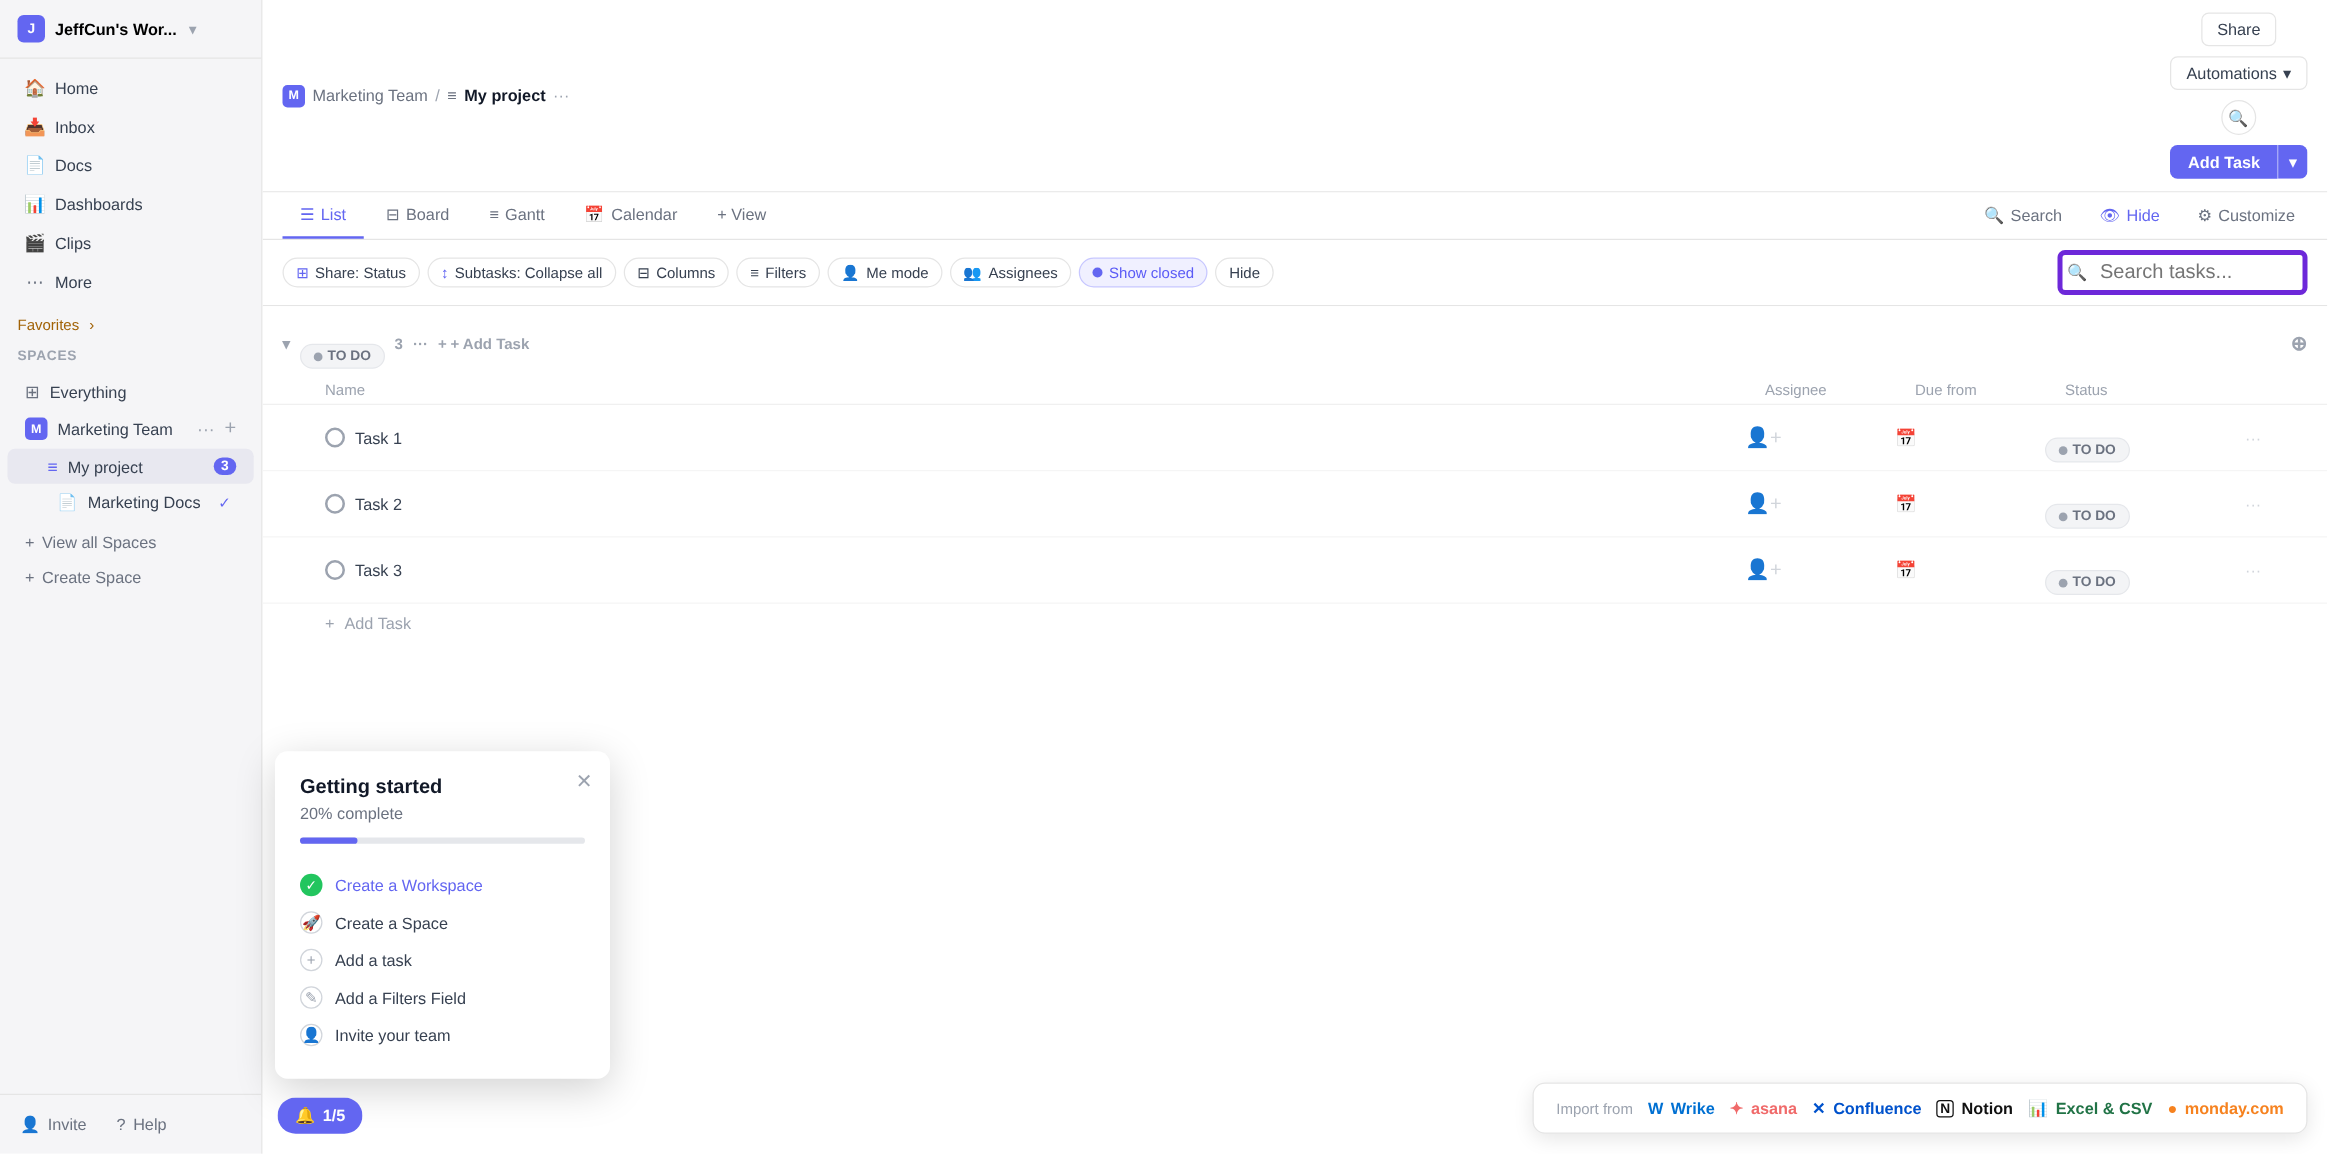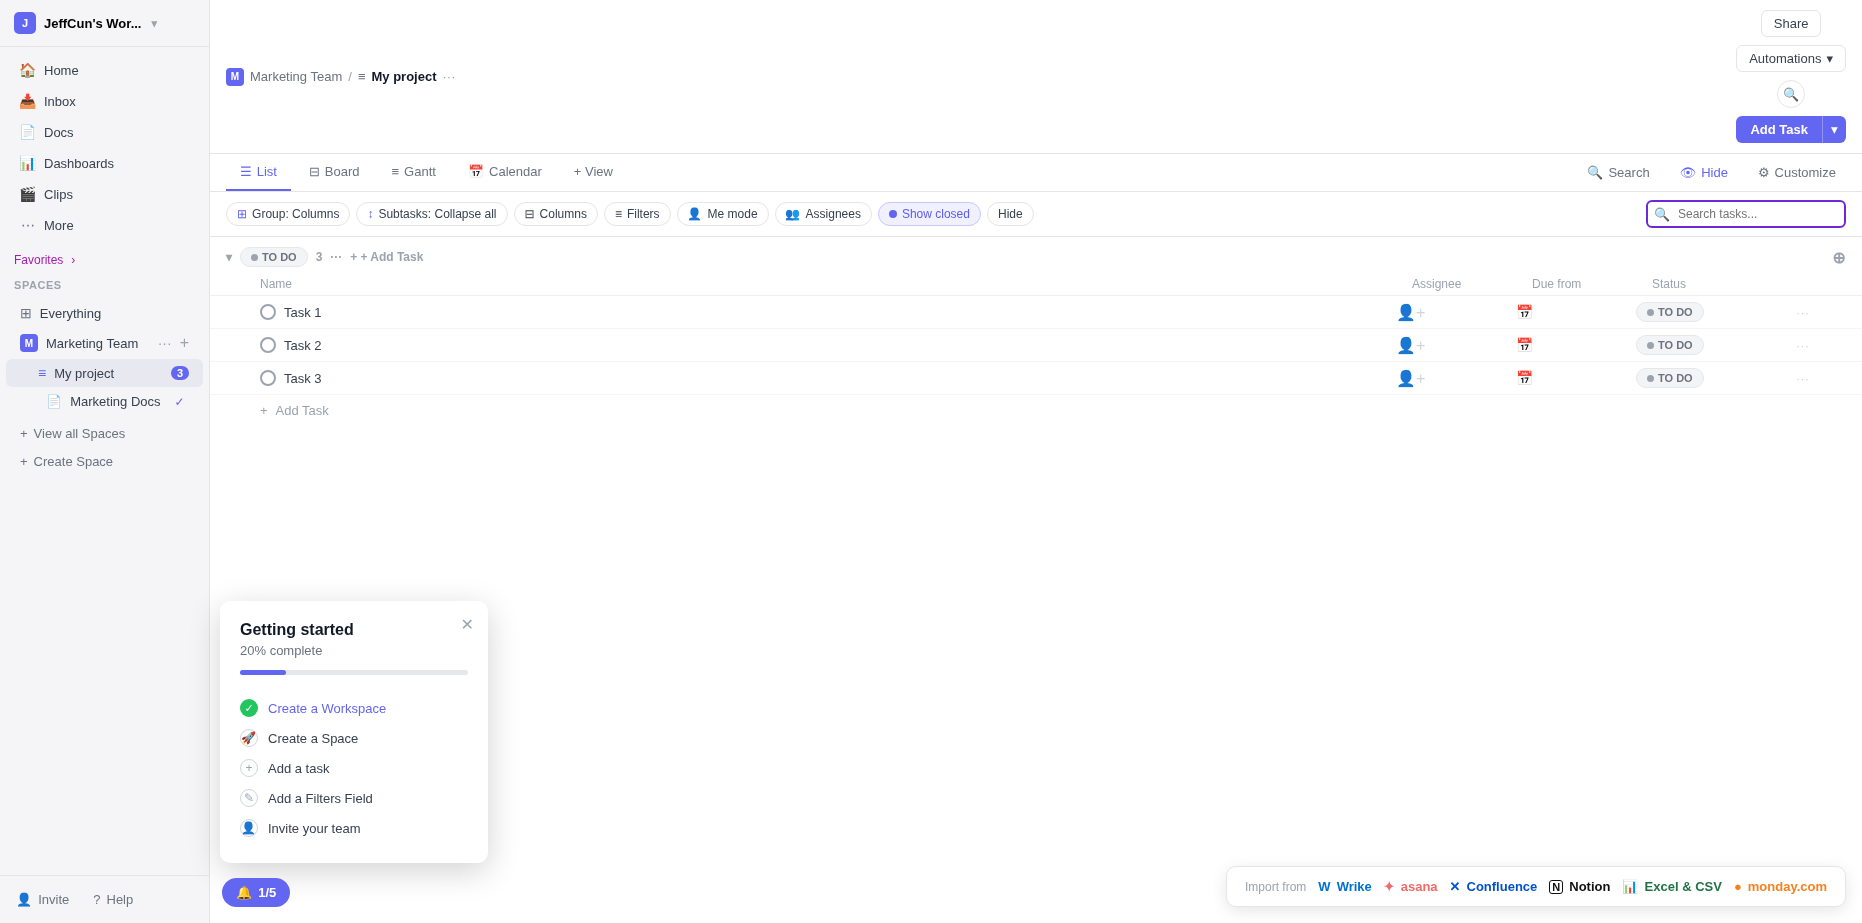--- a/index.html
+++ b/index.html
@@ -210,24 +210,24 @@
       border: 1px solid #e5e5e5;
       background: #fff;
       font-size: 12px;
       color: #374151;
       cursor: pointer;
     }
     .filter-chip.active { background: #f0f0ff; border-color: #c7c7ff; color: #5b5bf6; }
     .filter-chip .chip-dot { width: 8px; height: 8px; border-radius: 50%; background: #6366f1; }
     .filterbar-right { margin-left: auto; }
     .search-tasks-input {
-      border: 2px solid #6d28d9;
+      border: 4px solid #6d28d9;
       border-radius: 6px;
       padding: 5px 12px 5px 30px;
-      font-size: 12px;
+      font-size: 16px;
       width: 200px;
       color: #6b7280;
       background: #fff;
       outline: none;
     }
     .search-tasks-icon { position: absolute; left: 8px; top: 50%; transform: translateY(-50%); color: #9ca3af; font-size: 13px; }
 
     
     .task-area {
       flex: 1;
@@ -279,20 +279,21 @@
     .task-status { display: flex; align-items: center; gap: 5px; }
     .status-badge {
       display: flex; align-items: center; gap: 4px;
       background: #f3f4f6;
       border: 1px solid #e5e7eb;
       border-radius: 12px;
       padding: 3px 10px;
       font-size: 11px;
       font-weight: 600;
       color: #6b7280;
+      margin-top: 20px;
     }
     .status-dot { width: 7px; height: 7px; border-radius: 50%; background: #9ca3af; }
     .task-more { color: #d1d5db; cursor: pointer; }
 
     .add-task-inline {
       display: flex; align-items: center; gap: 8px;
       padding: 8px 16px 8px 50px;
       color: #9ca3af;
       font-size: 13px;
       cursor: pointer;
@@ -379,21 +380,21 @@
       color: #6b7280;
       font-size: 13px;
       cursor: pointer;
       border-radius: 6px;
       margin: 0 6px 1px 6px;
     }
 
     .favorites-row {
       display: flex; align-items: center; gap: 4px;
       padding: 4px 14px 4px 14px;
-      font-size: 12px; color: #a21caf; cursor: pointer;
+      font-size: 12px; color: #a16207; cursor: pointer;
     }
 
     .table-plus { color: #9ca3af; font-size: 16px; cursor: pointer; }
   </style>
 </head>
 <body>
 
 <div id="sidebar">
   <div class="sidebar-header">
     <div class="workspace-avatar">J</div>
@@ -543,21 +544,21 @@
       <div class="tabs-right-btn">
         <span>⚙</span>
         <span>Customize</span>
       </div>
     </div>
   </div>
 
   <div class="filterbar">
     <div class="filter-chip">
       <span style="color:#6366f1;">⊞</span>
-      <span>Group: Columns</span>
+      <span>Share: Status</span>
     </div>
     <div class="filter-chip">
       <span style="color:#6366f1;">↕</span>
       <span>Subtasks: Collapse all</span>
     </div>
     <div class="filter-chip">
       <span>⊟</span>
       <span>Columns</span>
     </div>
     <div class="filter-chip">

